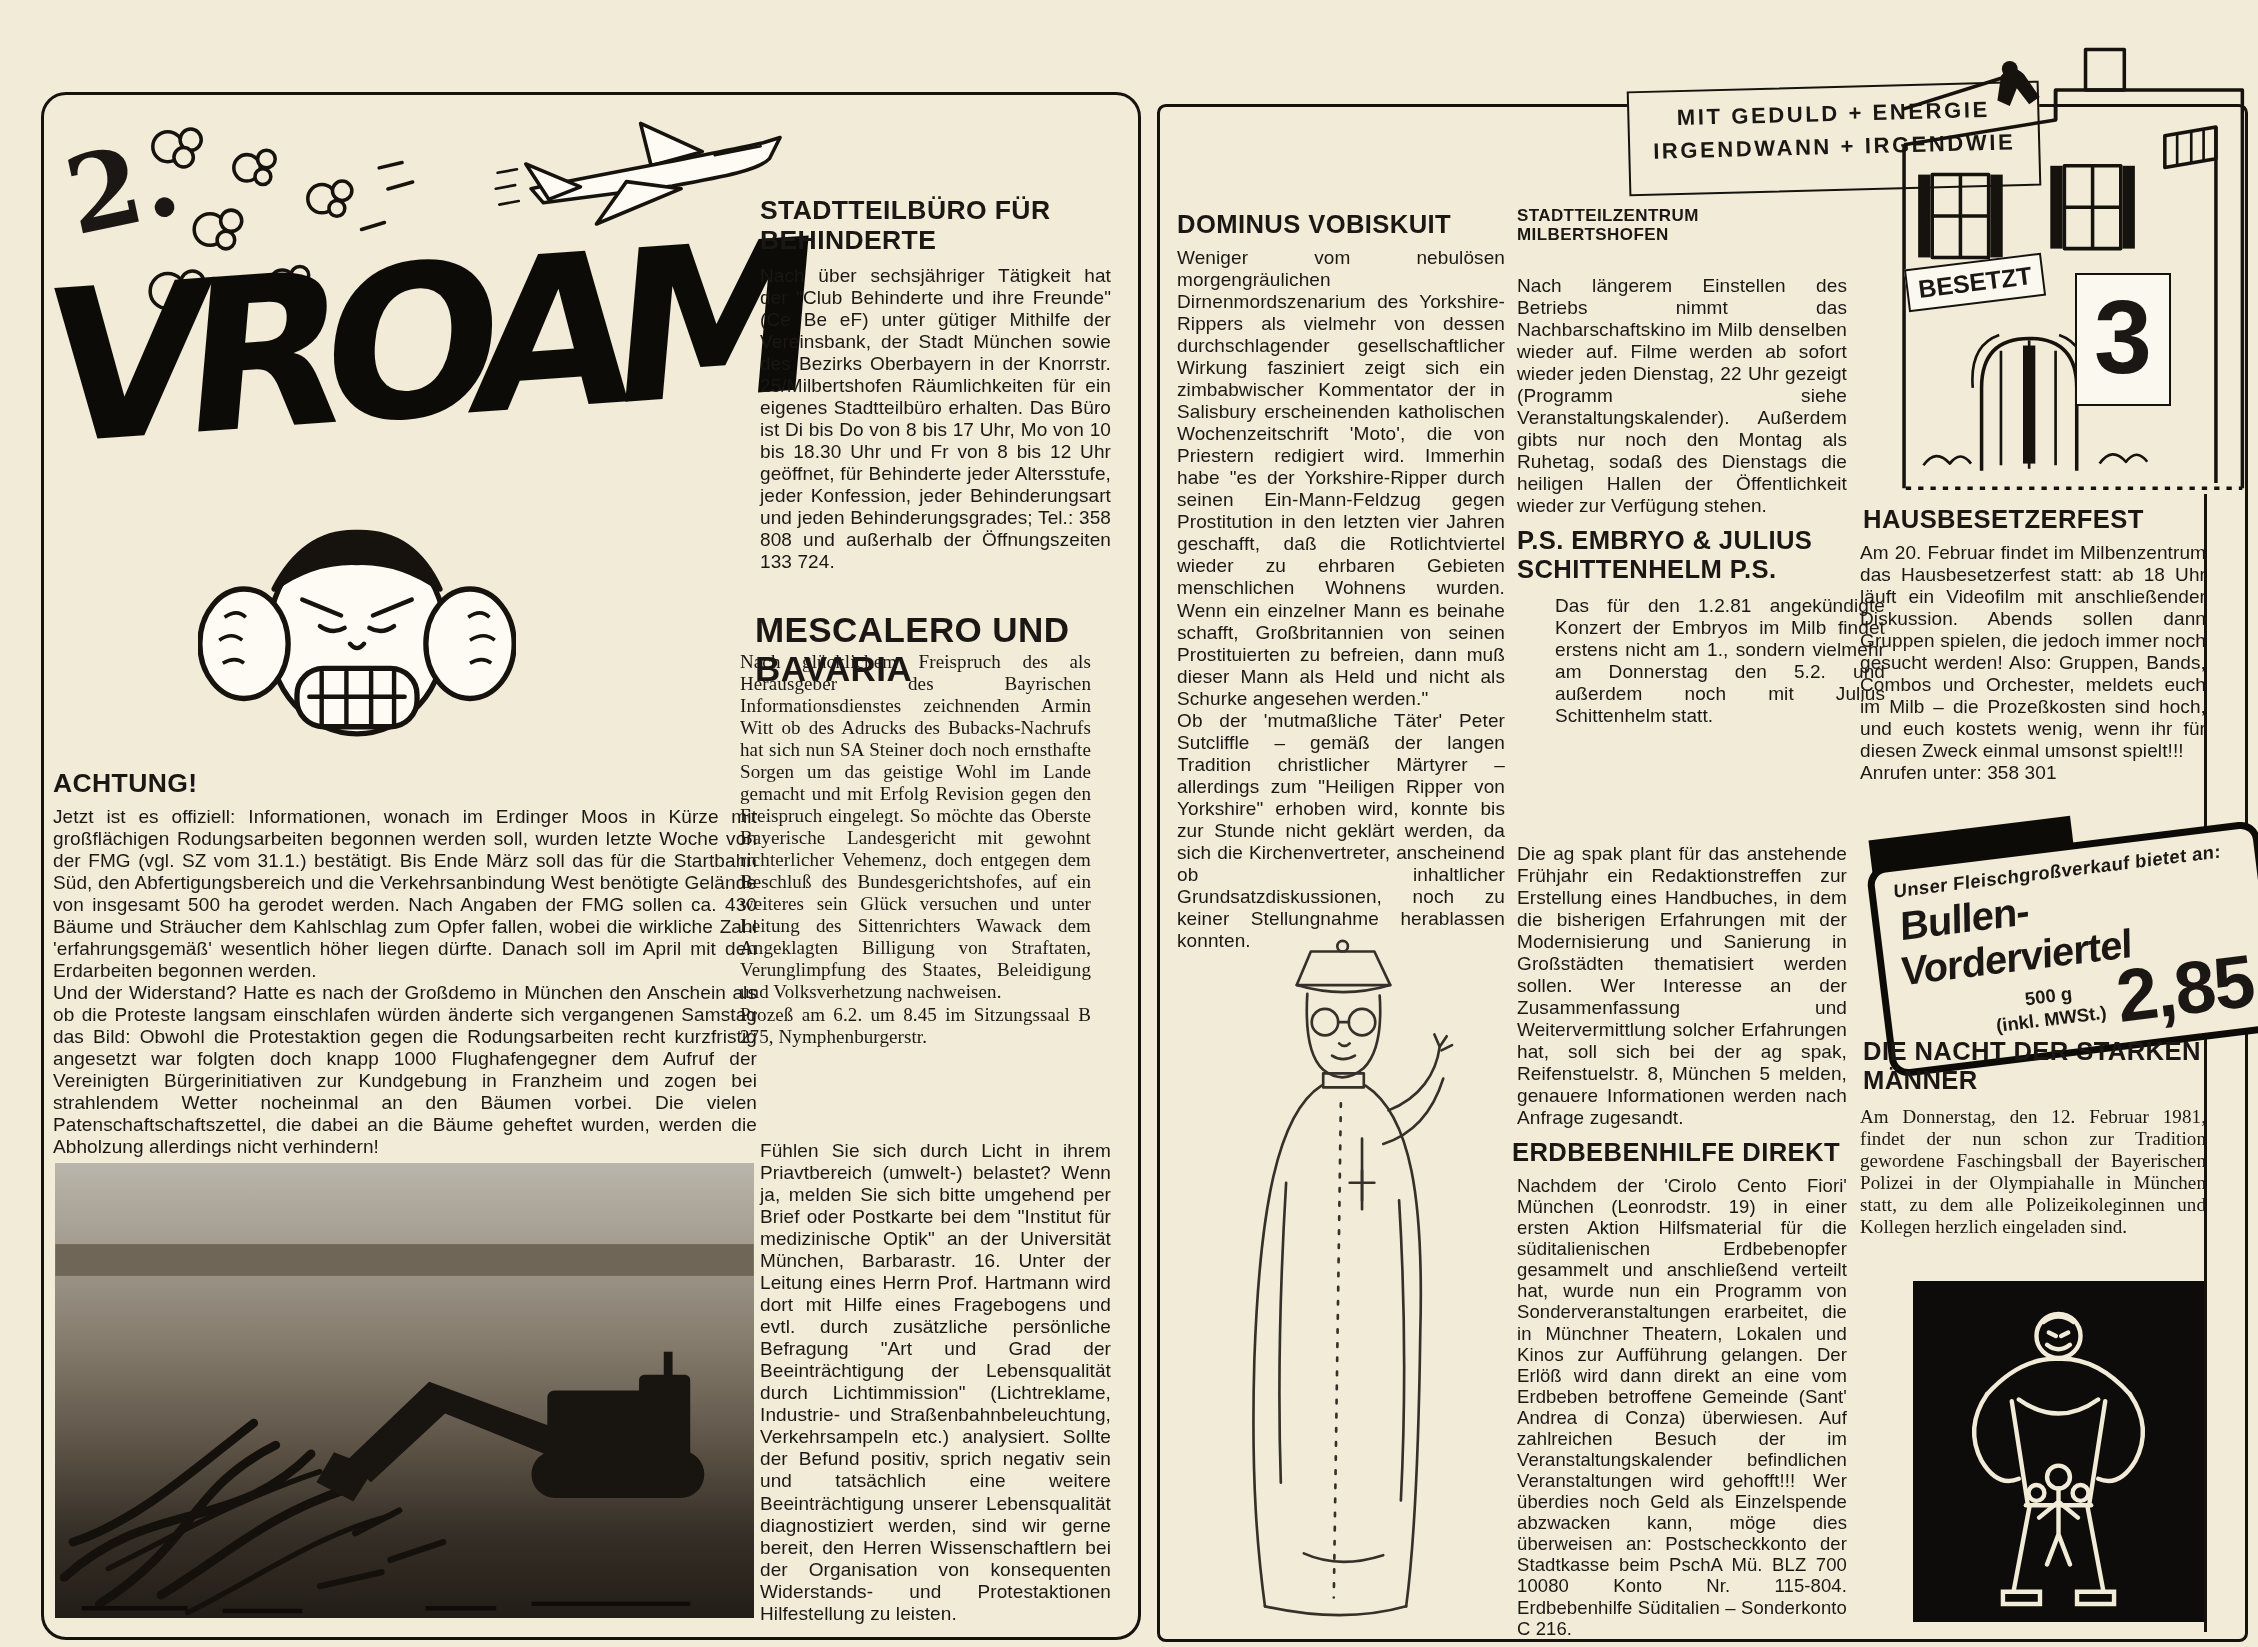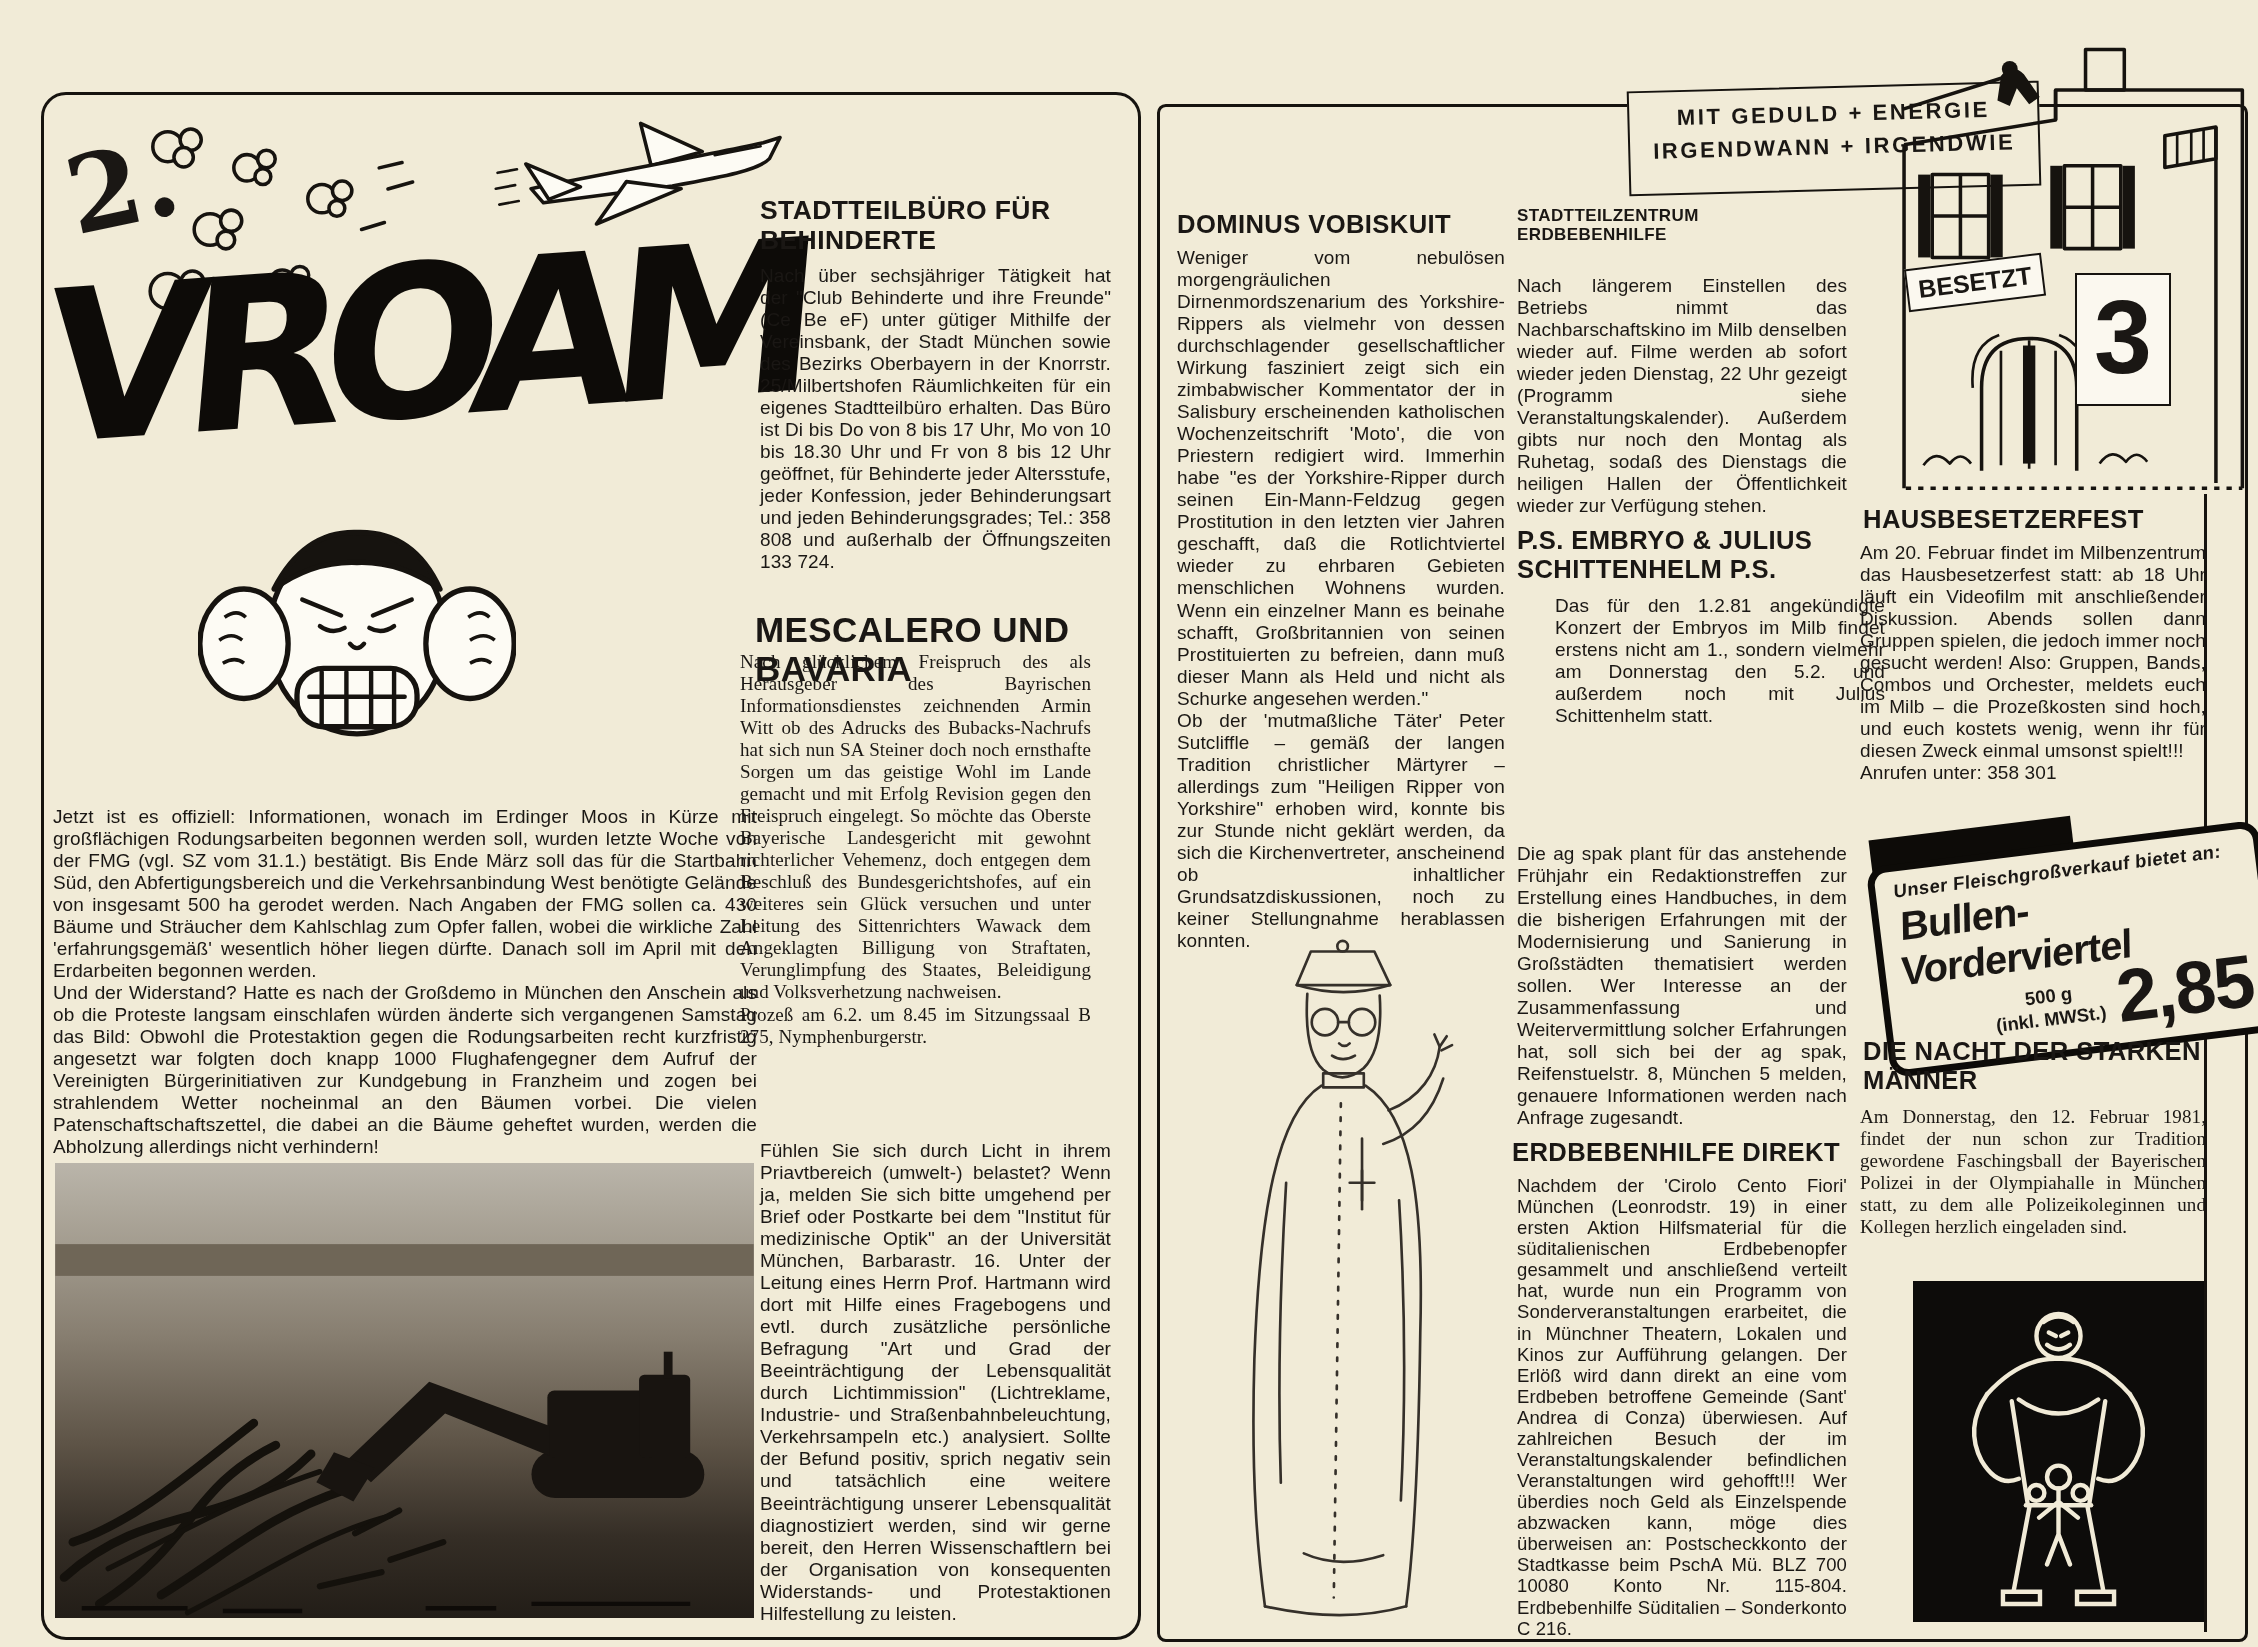--- a/index.html
+++ b/index.html
@@ -100,20 +100,21 @@
       </g>
       <g stroke="#16130f" stroke-width="5" fill="none" stroke-linecap="round">
         <path d="M118,140 L162,158 M242,140 L198,158"></path>
         <path d="M138,170 q14,10 28,2 M194,172 q14,8 28,-2"></path>
         <path d="M172,190 q8,10 16,0"></path>
         <path d="M126,250 h108 M140,222 v60 M168,222 v62 M196,222 v62 M222,222 v58"></path>
       </g>
     </svg>
   </div>
 
+  <div class="abs head" style="left:53px;top:769px;width:704px;font-size:26.5px;">ACHTUNG!</div>
   <div class="abs jtext" style="left:53px;top:806px;width:704px;font-size:19px;">
     <p>Jetzt ist es offiziell: Informationen, wonach im Erdinger Moos in Kürze mit großflächigen Rodungsarbeiten begonnen werden soll, wurden letzte Woche von der FMG (vgl. SZ vom 31.1.) bestätigt. Bis Ende März soll das für die Startbahn Süd, den Abfertigungsbereich und die Verkehrsanbindung West benötigte Gelände von insgesamt 500 ha gerodet werden. Nach Angaben der FMG sollen ca. 430 Bäume und Sträucher dem Kahlschlag zum Opfer fallen, wobei die wirkliche Zahl 'erfahrungsgemäß' wesentlich höher liegen dürfte. Danach soll im April mit den Erdarbeiten begonnen werden.</p>
     <p>Und der Widerstand? Hatte es nach der Großdemo in München den Anschein als ob die Proteste langsam einschlafen würden änderte sich vergangenen Samstag das Bild: Obwohl die Protestaktion gegen die Rodungsarbeiten recht kurzfristig angesetzt war folgten doch knapp 1000 Flughafengegner dem Aufruf der Vereinigten Bürgerinitiativen zur Kundgebung in Franzheim und zogen bei strahlendem Wetter nocheinmal an den Bäumen vorbei. Die vielen Patenschaftschaftszettel, die dabei an die Bäume geheftet wurden, werden die Abholzung allerdings nicht verhindern!</p>
   </div>
 
   <div class="abs photo" style="left:55px;top:1163px;width:699px;height:455px;">
     <svg width="699" height="455" viewBox="0 0 792 516">
       <rect x="0" y="92" width="792" height="36" fill="#6f6657"></rect>
       <g stroke="#14110c" fill="none" stroke-linecap="round">
         <path d="M10,470 C110,380 200,420 290,330 M50,500 C160,430 150,370 250,320 M20,430 C95,405 160,345 225,295 M120,490 C200,440 240,400 330,370" stroke-width="10"></path>
@@ -219,21 +220,21 @@
         <path d="M196,250 L196,330"></path>
         <path d="M182,300 h28 M196,286 v34"></path>
         <path d="M110,300 C104,400 100,520 104,640 M238,320 C244,420 246,540 240,660"></path>
         <path d="M130,720 q40,18 90,2"></path>
       </g>
     </svg>
   </div>
 
   <div class="abs head" style="left:1517px;top:206px;width:330px;font-size:17px;">
     <span>STADTTEILZENTRUM</span>
-    <span>ERDBEBENHILFE</span>
+    <span>MILBERTSHOFEN</span>
   </div>
   <div class="abs jtext" style="left:1517px;top:275px;width:330px;">Nach längerem Einstellen des Betriebs nimmt das Nachbarschaftskino im Milb denselben wieder auf. Filme werden ab sofort wieder jeden Dienstag, 22 Uhr gezeigt (Programm siehe Veranstaltungskalender). Außerdem gibts nur noch den Montag als Ruhetag, sodaß des Dienstags die heiligen Hallen der Öffentlichkeit wieder zur Verfügung stehen.</div>
 
   <div class="abs head" style="left:1517px;top:526px;width:330px;font-size:25.6px;">
     <span>P.S. EMBRYO &amp; JULIUS</span>
     <span>SCHITTENHELM P.S.</span>
   </div>
   <div class="abs jtext" style="left:1517px;top:595px;width:330px;margin-left:38px;">Das für den 1.2.81 angekündigte Konzert der Embryos im Milb findet erstens nicht am 1., sondern vielmehr am Donnerstag den 5.2. und außerdem noch mit Julius Schittenhelm statt.</div>
 
   <div class="abs jtext" style="left:1517px;top:843px;width:330px;">Die ag spak plant für das anstehende Frühjahr ein Redaktionstreffen zur Erstellung eines Handbuches, in dem die bisherigen Erfahrungen mit der Modernisierung und Sanierung in Großstädten thematisiert werden sollen. Wer Interesse an der Zusammenfassung und Weitervermittlung solcher Erfahrungen hat, soll sich bei der ag spak, Reifenstuelstr. 8, München 5 melden, genauere Informationen werden nach Anfrage zugesandt.</div>

